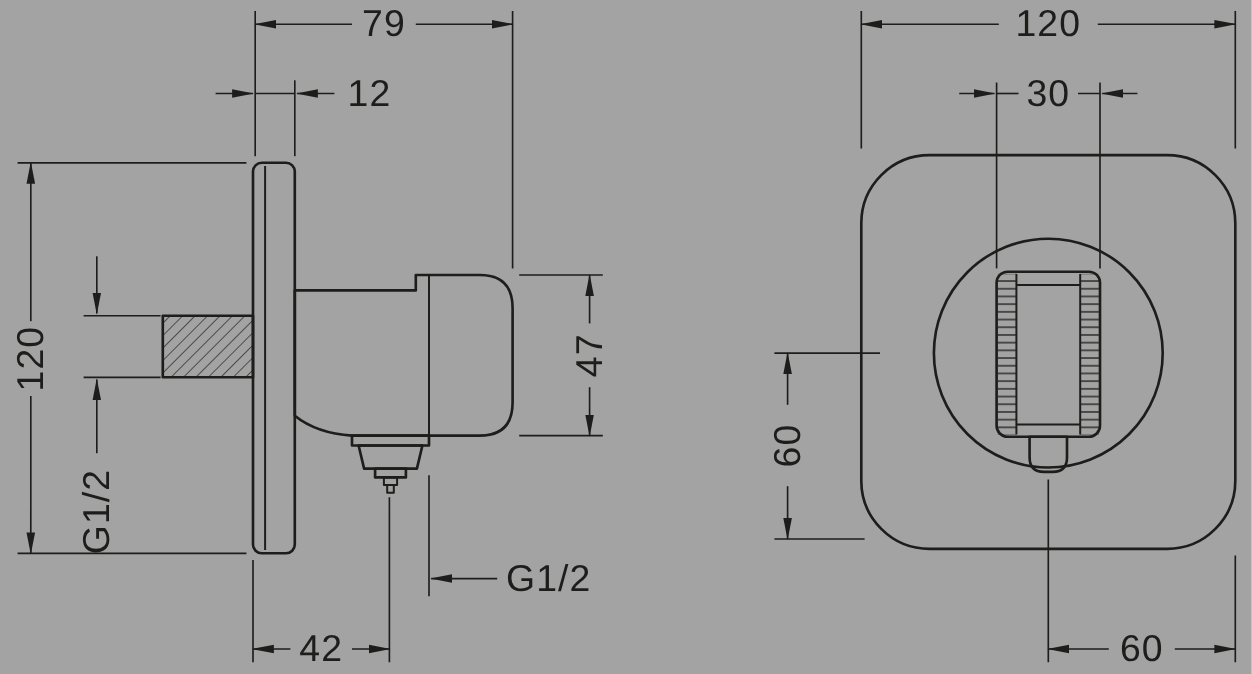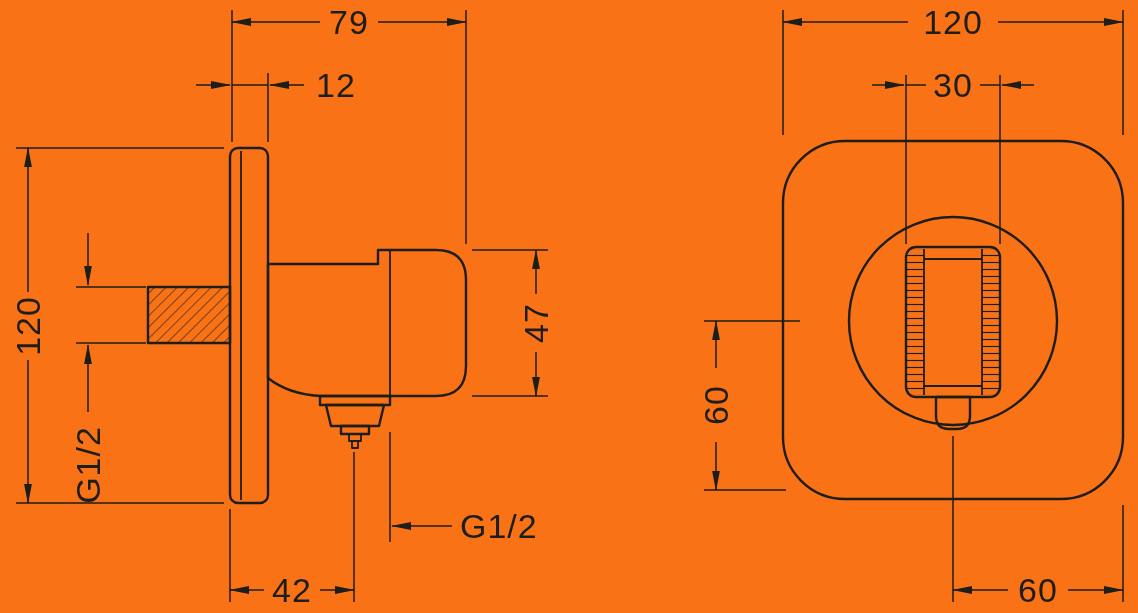--- a/index.html
+++ b/index.html
@@ -4,21 +4,21 @@
 <style>
   html, body {
     margin: 0;
     padding: 0;
     background: #ffffff;
     font-family: "Liberation Sans", sans-serif;
   }
   .stage {
     width: 1138px;
     height: 613px;
-    background: #f97316;
+    background: #a3a3a3;
     position: relative;
     overflow: hidden;
   }
   svg { display: block; }
   .outline {
     fill: none;
     stroke: #1d1d1b;
     stroke-width: 2.4;
     stroke-linejoin: round;
     stroke-linecap: round;

